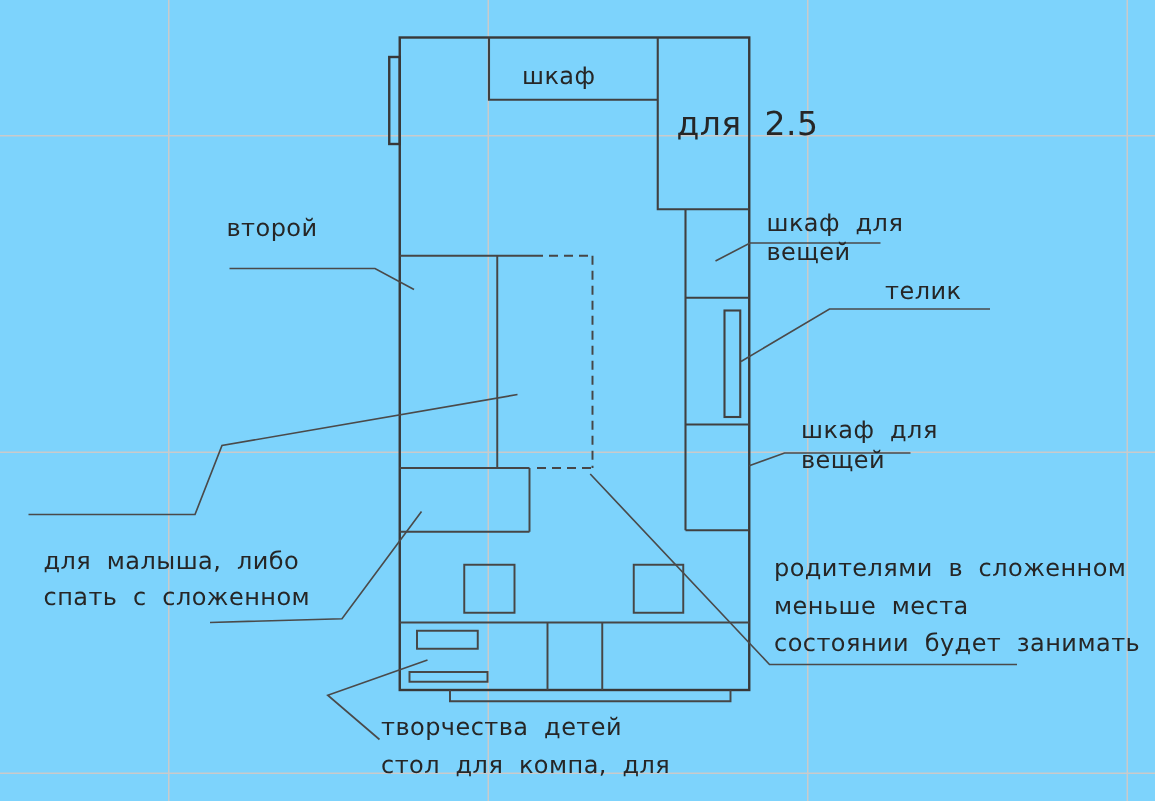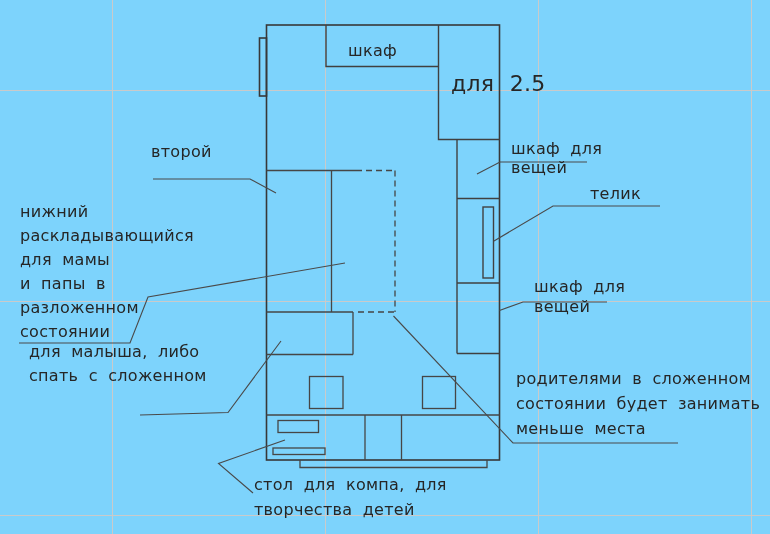--- a/index.html
+++ b/index.html
@@ -19,21 +19,21 @@
     letter-spacing:0.3px;
     word-spacing:5px;
     white-space:nowrap;
   }
   .anno .ln{display:block;}
   
   #lbl-wardrobe-top   {left:348px; top:39px;}
   #lbl-for-25         {left:451px; top:72px; font-size:22px; word-spacing:8px;}
   #lbl-second-tier    {left:151px; top:107px; line-height:25px;margin-top:32px;}
   #lbl-lower-folding  {left:20px;  top:200px;}
-  #lbl-for-baby       {left:29px;  top:340px;}
+  #lbl-for-baby       {left:29px;  top:362px;}
   #lbl-wardrobe-top-r {left:511px; top:139px; line-height:19px;}
   #lbl-tv             {left:590px; top:182px;}
   #lbl-wardrobe-bot-r {left:534px; top:277px; line-height:20px;}
   #lbl-folded-bunk    {left:516px; top:366px; line-height:25px;}
   #lbl-desk           {left:254px; top:472px; line-height:25px;}
 </style>
 </head>
 <body>
 
 <div id="canvas">
@@ -110,50 +110,42 @@
   </svg>
 
   <div class="anno" id="lbl-wardrobe-top">шкаф</div>
 
   <div class="anno" id="lbl-for-25">для 2.5</div>
 
   <div class="anno" id="lbl-second-tier">
     <span class="ln">второй</span>
   </div>
 
-  <div class="anno" id="lbl-lower-folding">
-    <span class="ln">нижний</span>
-    <span class="ln">раскладывающийся</span>
-    <span class="ln">для мамы</span>
-    <span class="ln">и папы в</span>
-    <span class="ln">разложенном</span>
-    <span class="ln">состоянии</span>
-  </div>
 
   <div class="anno" id="lbl-for-baby">
     <span class="ln">для малыша, либо</span>
     <span class="ln">спать с сложенном</span>
   </div>
 
   <div class="anno" id="lbl-wardrobe-top-r">
     <span class="ln">шкаф для</span>
     <span class="ln">вещей</span>
   </div>
 
   <div class="anno" id="lbl-tv">телик</div>
 
   <div class="anno" id="lbl-wardrobe-bot-r">
     <span class="ln">шкаф для</span>
     <span class="ln">вещей</span>
   </div>
 
   <div class="anno" id="lbl-folded-bunk">
     <span class="ln">родителями в сложенном</span>
+    <span class="ln">меньше места</span>
     <span class="ln">состоянии будет занимать</span>
-    <span class="ln">меньше места</span>
   </div>
 
   <div class="anno" id="lbl-desk">
+    <span class="ln">творчества детей</span>
     <span class="ln">стол для компа, для</span>
-    <span class="ln">творчества детей</span>
   </div>
 
 </div>
 
 </body></html>

